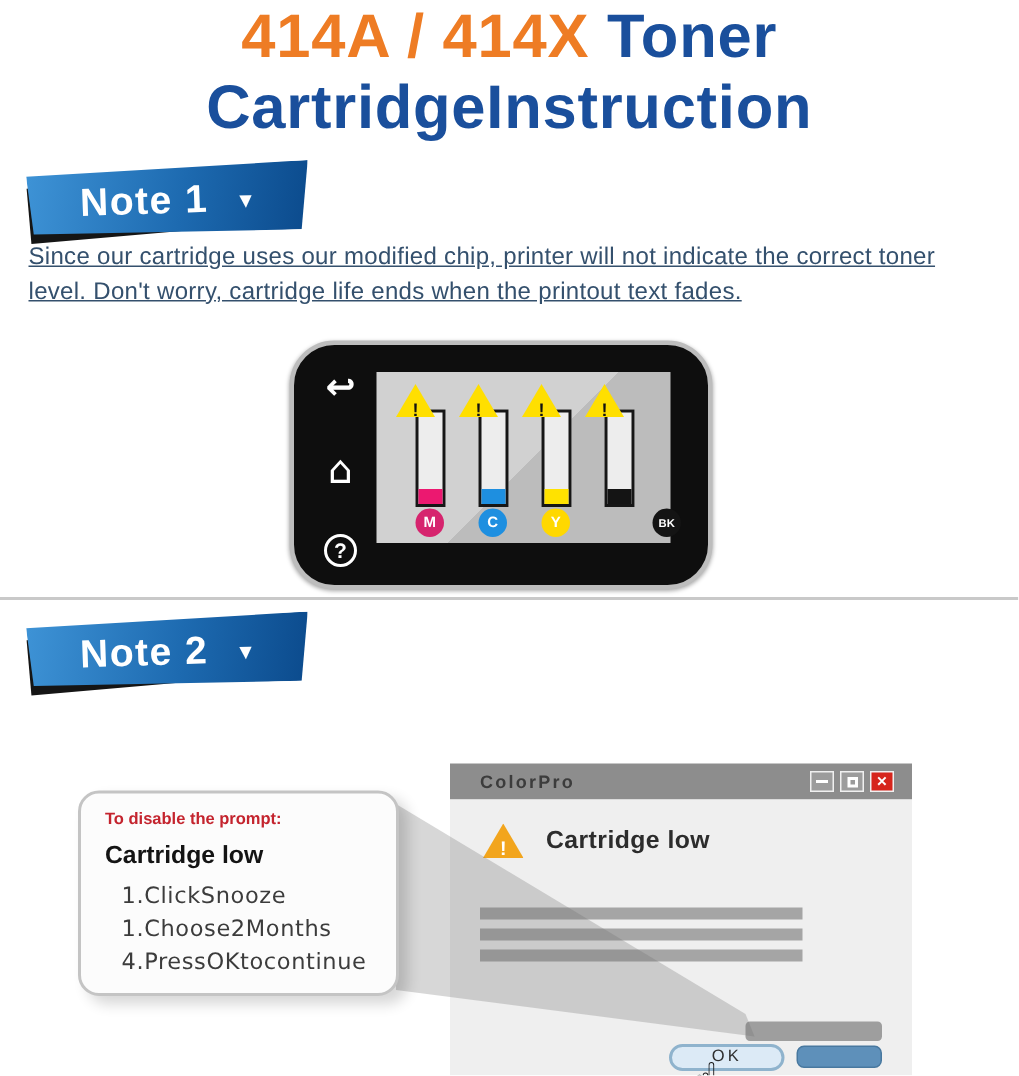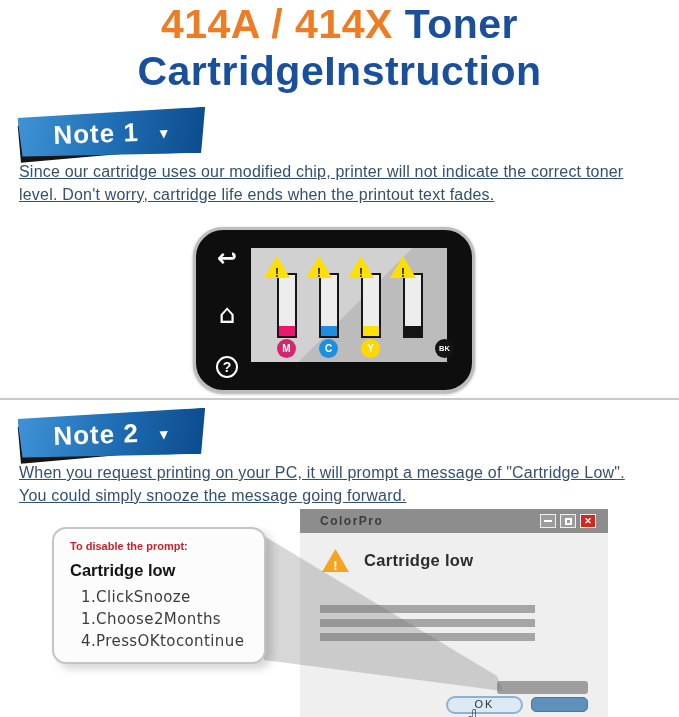--- a/index.html
+++ b/index.html
@@ -198,24 +198,20 @@
   <div class="divider"></div>
 
   <div class="badge" id="note2-badge">
     <div class="shadow"></div>
     <div class="face">
       <span class="label">Note 2</span>
       <span class="arrow">▼</span>
     </div>
   </div>
 
-  <div class="para" id="para2">
-    <div>When you request printing on your PC, it will prompt a message of "Cartridge Low".</div>
-    <div>You could simply snooze the message going forward.</div>
-  </div>
 
   <div id="dialog">
     <div class="titlebar">
       <span class="titlebar-text">ColorPro</span>
       <span class="win-controls">
         <span class="ctrl ctrl-min">
             <span class="bar"></span>
           </span>
         <span class="ctrl ctrl-max">
             <span class="box"></span>

